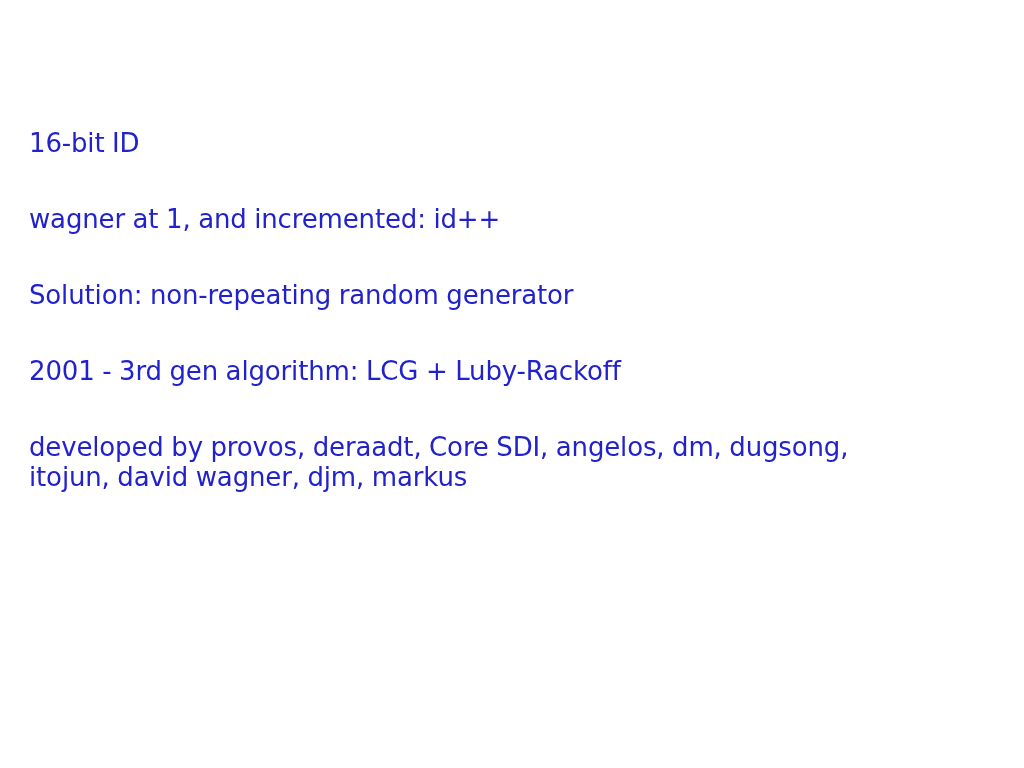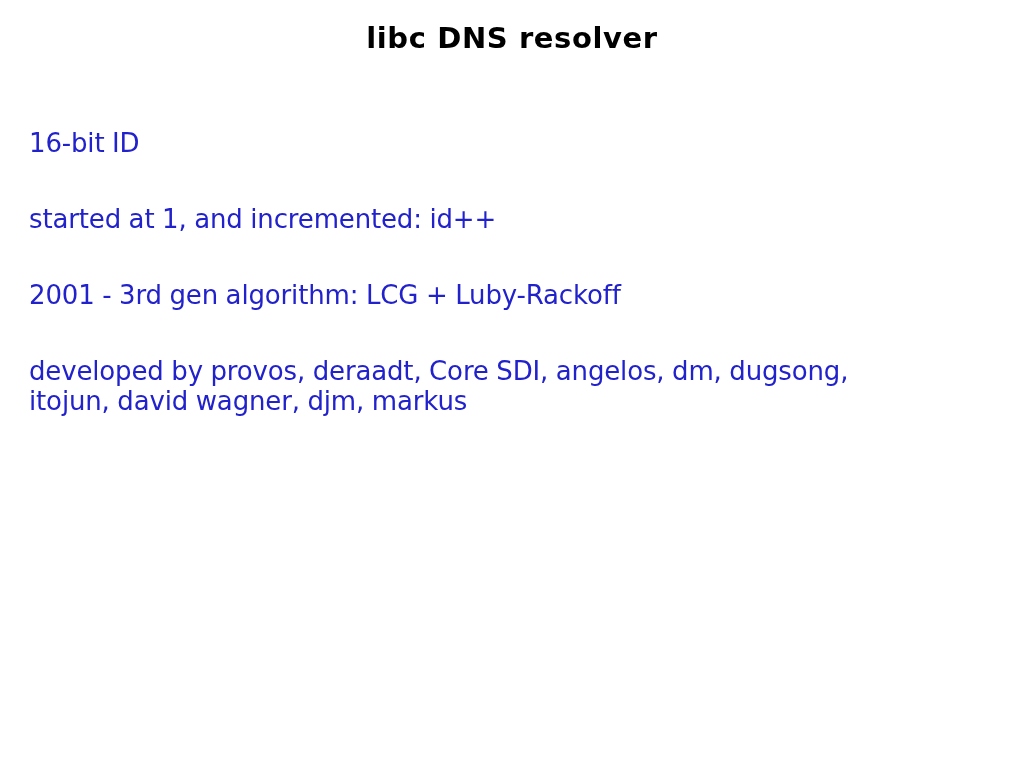--- a/index.html
+++ b/index.html
@@ -74,28 +74,28 @@
 
   .body-line.last {
     margin-bottom: 0;
   }
 </style>
 </head>
 <body>
 
 <div class="slide">
 
-  <div class="slide-title">libc DNS resolver</div>
 
   <div class="body-block">
 
     <p class="body-line">16-bit ID</p>
 
-    <p class="body-line">started at 1, and incremented: id++</p>
+    <p class="body-line">wagner at 1, and incremented: id++</p>
 
+    <p class="body-line">Solution: non-repeating random generator</p>
 
 
     <p class="body-line">2001 - 3rd gen algorithm: LCG + Luby-Rackoff</p>
 
     <p class="body-line multiline">developed by provos, deraadt, Core SDI, angelos, dm, dugsong, itojun, david wagner, djm, markus</p>
 
     <div class="blank-line"></div>
 
 
   </div>

